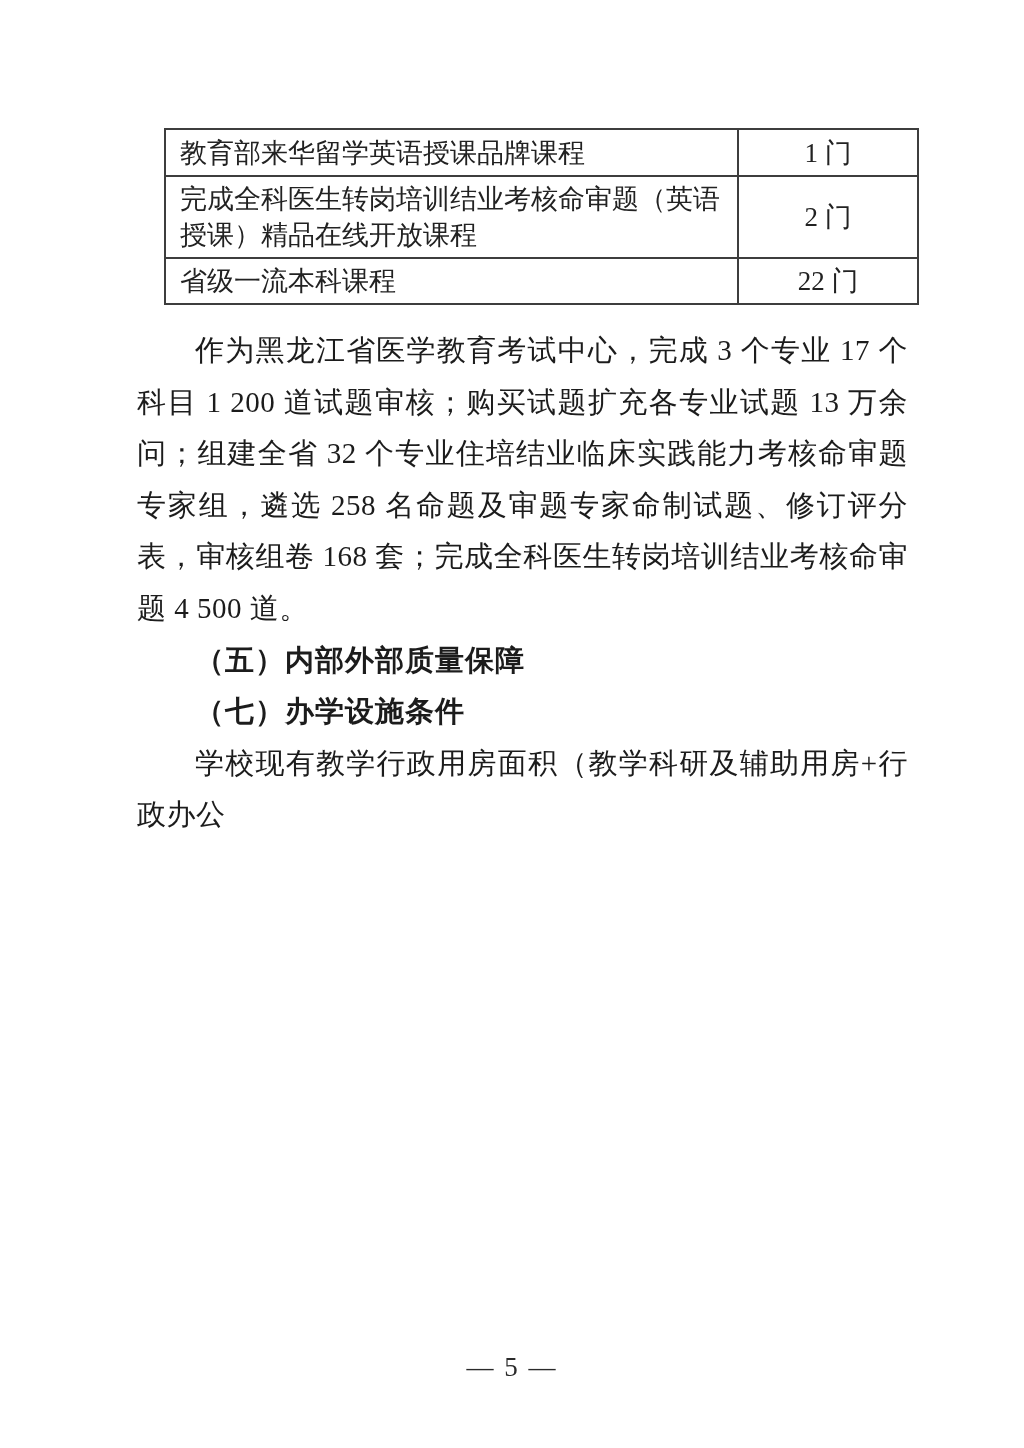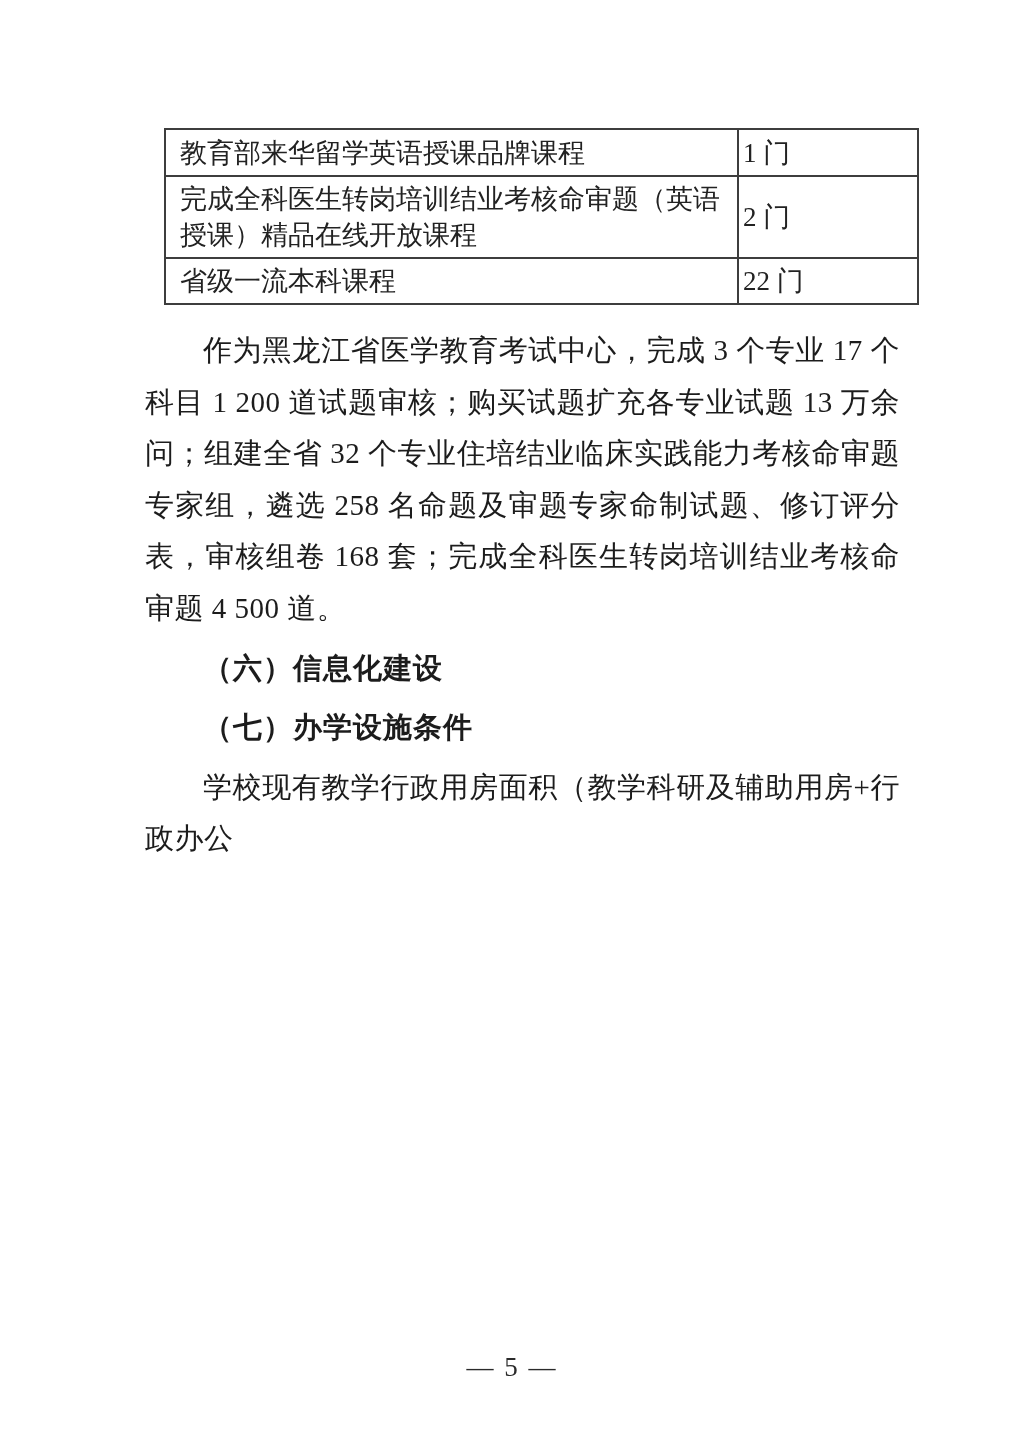--- a/index.html
+++ b/index.html
@@ -36,30 +36,30 @@
     color: #222222;
   }
   td.course-name {
     width: 547px;
     padding: 4px 10px 4px 14px;
     text-align: left;
   }
   td.course-count {
     width: 170px;
     padding: 4px 4px;
-    text-align: left;
+    text-align: center;
   }
   tr.row-1 { height: 47px; }
   tr.row-2 { height: 72px; }
   tr.row-3 { height: 42px; }
   .body-text {
     margin-top: 20px;
   }
   .body-text p {
-    margin: 8px;
+    margin: 0;
     font-size: 29px;
     line-height: 51.6px;
     text-align: justify;
     text-indent: 58px;
     letter-spacing: 0.5px;
     word-break: break-all;
   }
   .body-text p.heading {
     font-weight: bold;
     text-align: left;
@@ -94,21 +94,21 @@
         </tr>
         <tr class="row-3">
           <td class="course-name">省级一流本科课程</td>
           <td class="course-count">22 门</td>
         </tr>
       </tbody>
     </table>
 
     <div class="body-text">
       <p>作为黑龙江省医学教育考试中心，完成 3 个专业 17 个科目 1 200 道试题审核；购买试题扩充各专业试题 13 万余问；组建全省 32 个专业住培结业临床实践能力考核命审题专家组，遴选 258 名命题及审题专家命制试题、修订评分表，审核组卷 168 套；完成全科医生转岗培训结业考核命审题 4 500 道。</p>
-      <p class="heading">（六）信息化建设</p>
+      <p class="heading">（五）内部外部质量保障</p>
       <p class="heading">（七）办学设施条件</p>
       <p>学校现有教学行政用房面积（教学科研及辅助用房+行政办公</p>
     </div>
 
   </div>
 
   <div class="page-number">— 5 —</div>
 </div>
 
 </body></html>

